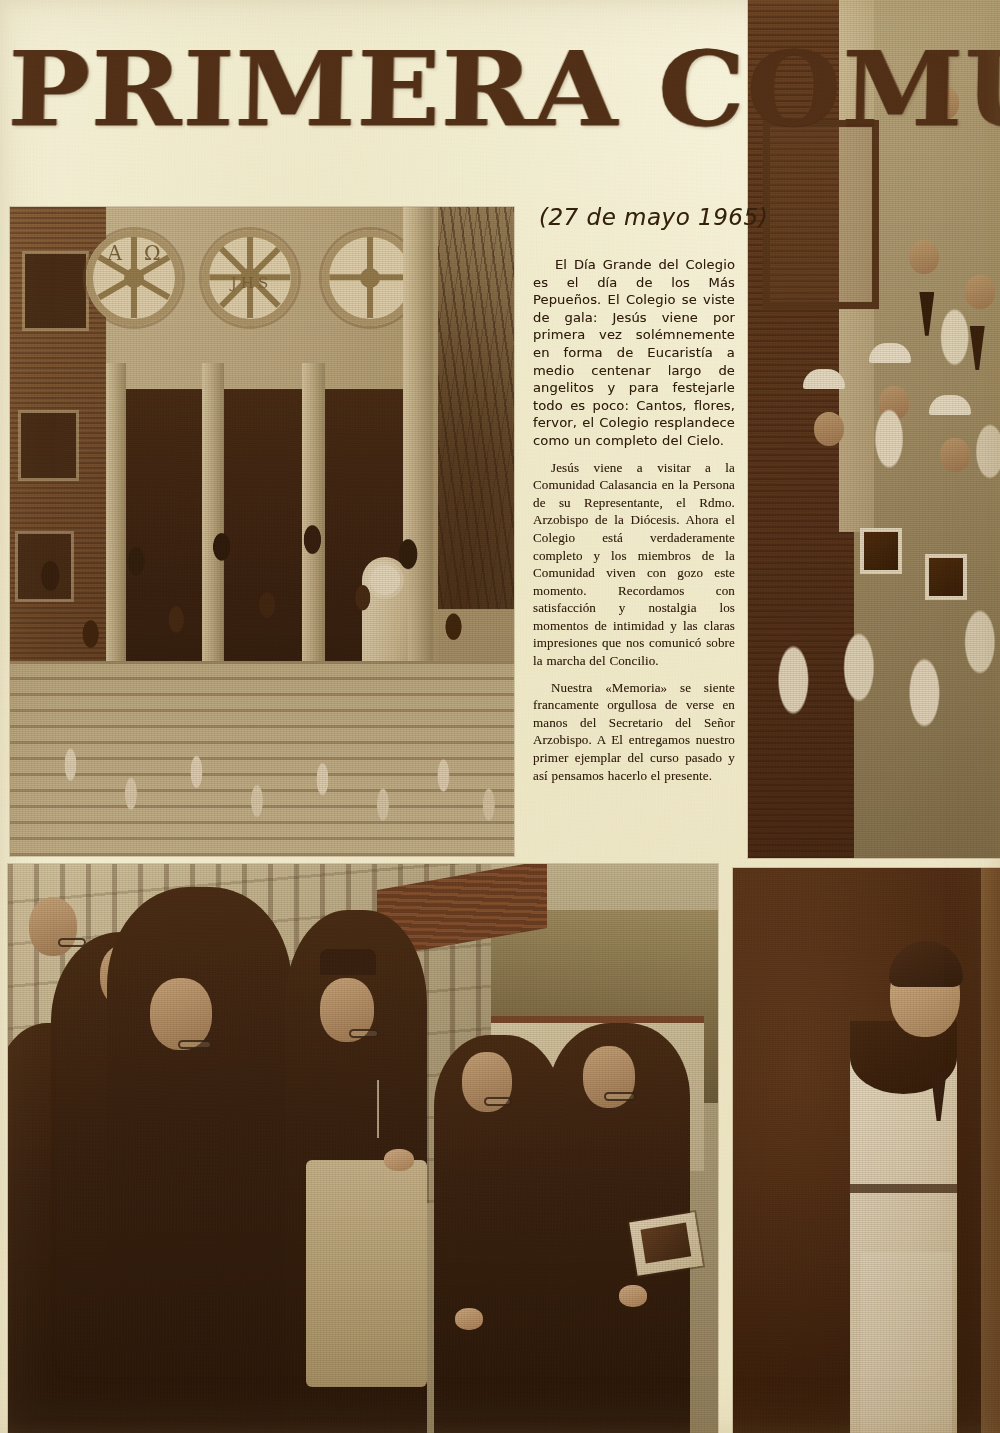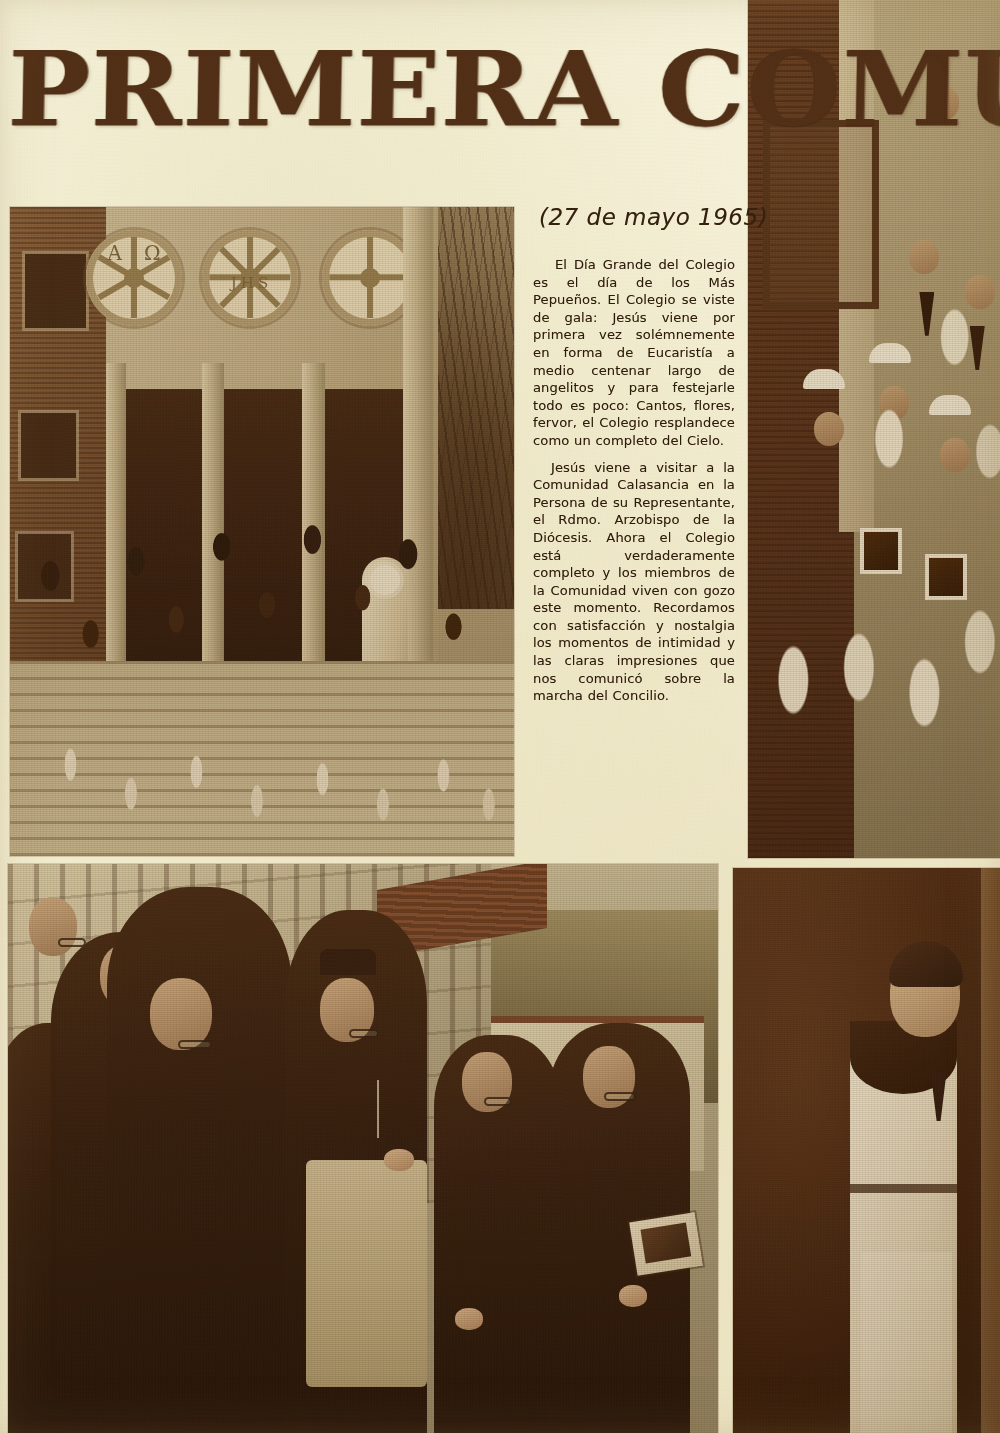--- a/index.html
+++ b/index.html
@@ -401,21 +401,21 @@
     margin: 0 0 9px 0;
     font-family: "DejaVu Sans", sans-serif;
     font-size: 13.1px;
     line-height: 17.6px;
     text-align: justify;
     text-indent: 22px;
     color: #2c1a0b;
     letter-spacing: .1px;
     word-spacing: .4px;
   }
-  #textcol p.tight { text-indent: 18px; }
+  #textcol p.tight { text-indent: 18px; font-family: Liberation Serif, serif; }
 
   
   #textcol { text-shadow: 0 0 .6px rgba(70,42,20,.35); }
 
   
   .vig {
     position: absolute; inset: 0;
     pointer-events: none;
     z-index: 55;
     box-shadow:
@@ -507,20 +507,21 @@
     <div class="crowd"></div>
 
     <div class="veil"></div>
       <div class="halft"></div>
   </div>
 
   <div id="textcol">
     <div id="dateline">(27 de mayo 1965)</div>
     <p>El Día Grande del Colegio es el día de los Más Pepueños. El Colegio se viste de gala: Jesús viene por primera vez solémnemente en forma de Eucaristía a medio centenar largo de angelitos y para festejarle todo es poco: Cantos, flores, fervor, el Colegio resplandece como un completo del Cielo.</p>
     <p class="tight">Jesús viene a visitar a la Comunidad Calasancia en la Persona de su Representante, el Rdmo. Arzobispo de la Diócesis. Ahora el Colegio está verdaderamente completo y los miembros de la Comunidad viven con gozo este momento. Recordamos con satisfacción y nostalgia los momentos de intimidad y las claras impresiones que nos comunicó sobre la marcha del Concilio.</p>
+    <p class="tight">Nuestra «Memoria» se siente francamente orgullosa de verse en manos del Secretario del Señor Arzobispo. A El entregamos nuestro primer ejemplar del curso pasado y así pensamos hacerlo el presente.</p>
   </div>
 
   <div class="photo" id="photo-clergy">
     <div class="bgsky"></div>
     <div class="hillbg"></div>
     <div class="housebg"></div>
     <div class="schoolblk"></div>
     <div class="roof"></div>
     <div class="balustrade"></div>
 

